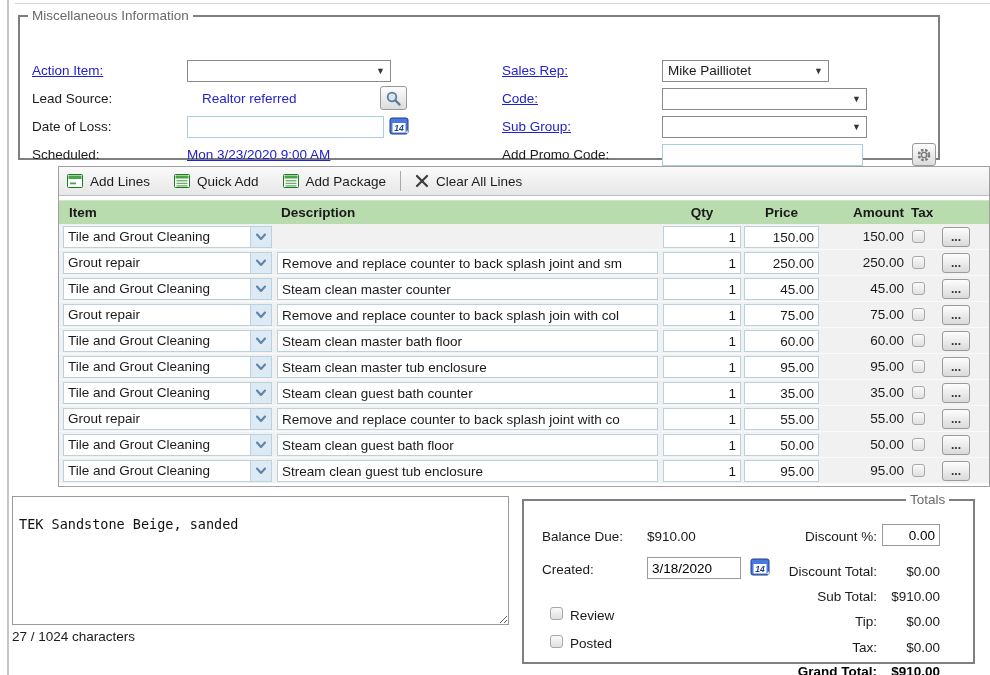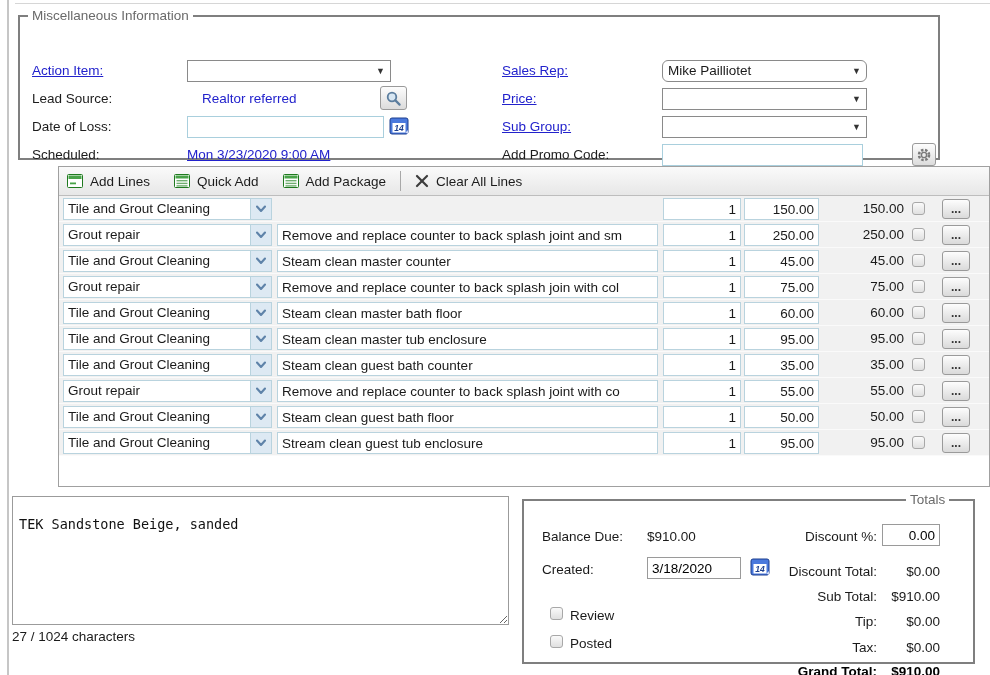--- a/index.html
+++ b/index.html
@@ -119,25 +119,25 @@
       <rect x="3.5" y="7" width="13" height="9.5" fill="#fff"></rect>
       <path d="M16.5 16.5 L19 14 L19 18 Z" fill="#cfd9f5"></path>
       <text x="10" y="15.2" font-size="8.5" font-weight="bold" font-style="italic" fill="#1d3f8f" text-anchor="middle" font-family="Liberation Sans, sans-serif">14</text>
     </svg>
   </span>
 
   <span class="lbl" style="left:12px;top:124px;">Scheduled:</span>
   <a class="lnk abs" style="left:167px;top:124px;">Mon 3/23/2020 9:00 AM</a>
 
   <span class="lbl" style="left:482px;top:40px;"><a class="lnk">Sales Rep:</a></span>
-  <div class="sel" style="left:642px;top:37px;width:205px;border-radius:6px;">
+  <div class="sel" style="left:642px;top:37px;width:167px;">
     <span>Mike Pailliotet</span>
   </div>
 
-  <span class="lbl" style="left:482px;top:68px;"><a class="lnk">Price:</a></span>
+  <span class="lbl" style="left:482px;top:68px;"><a class="lnk">Code:</a></span>
   <div class="sel" style="left:642px;top:65px;width:205px;">
     <span></span>
   </div>
 
   <span class="lbl" style="left:482px;top:96px;"><a class="lnk">Sub Group:</a></span>
   <div class="sel" style="left:642px;top:93px;width:205px;">
     <span></span>
   </div>
 
   <span class="lbl" style="left:482px;top:124px;">Add Promo Code:</span>
@@ -183,20 +183,28 @@
     <span class="tsep"></span>
     <button class="tbtn">
       <svg width="14" height="14" viewBox="0 0 14 14">
         <line x1="2" y1="2" x2="12" y2="12" stroke="#3c3c3c" stroke-width="2.2" stroke-linecap="round"></line>
         <line x1="12" y1="2" x2="2" y2="12" stroke="#3c3c3c" stroke-width="2.2" stroke-linecap="round"></line>
       </svg>
       <span>Clear All Lines</span>
     </button>
   </div>
 
+  <div id="grid-header">
+    <span class="h-item">Item</span>
+    <span class="h-desc">Description</span>
+    <span class="h-qty">Qty</span>
+    <span class="h-price">Price</span>
+    <span class="h-amount">Amount</span>
+    <span class="h-tax">Tax</span>
+  </div>
 
   <div id="grid-body">
   <div class="line-row">
     <div class="combo">
       <span class="combo-text">Tile and Grout Cleaning</span>
       <span class="combo-arrow">
         <svg width="10" height="8" viewBox="0 0 10 8">
               <polyline points="1,1.5 5,6 9,1.5" fill="none" stroke="#5f83a9" stroke-width="2.1" stroke-linecap="round" stroke-linejoin="round"></polyline>
             </svg>
       </span>

